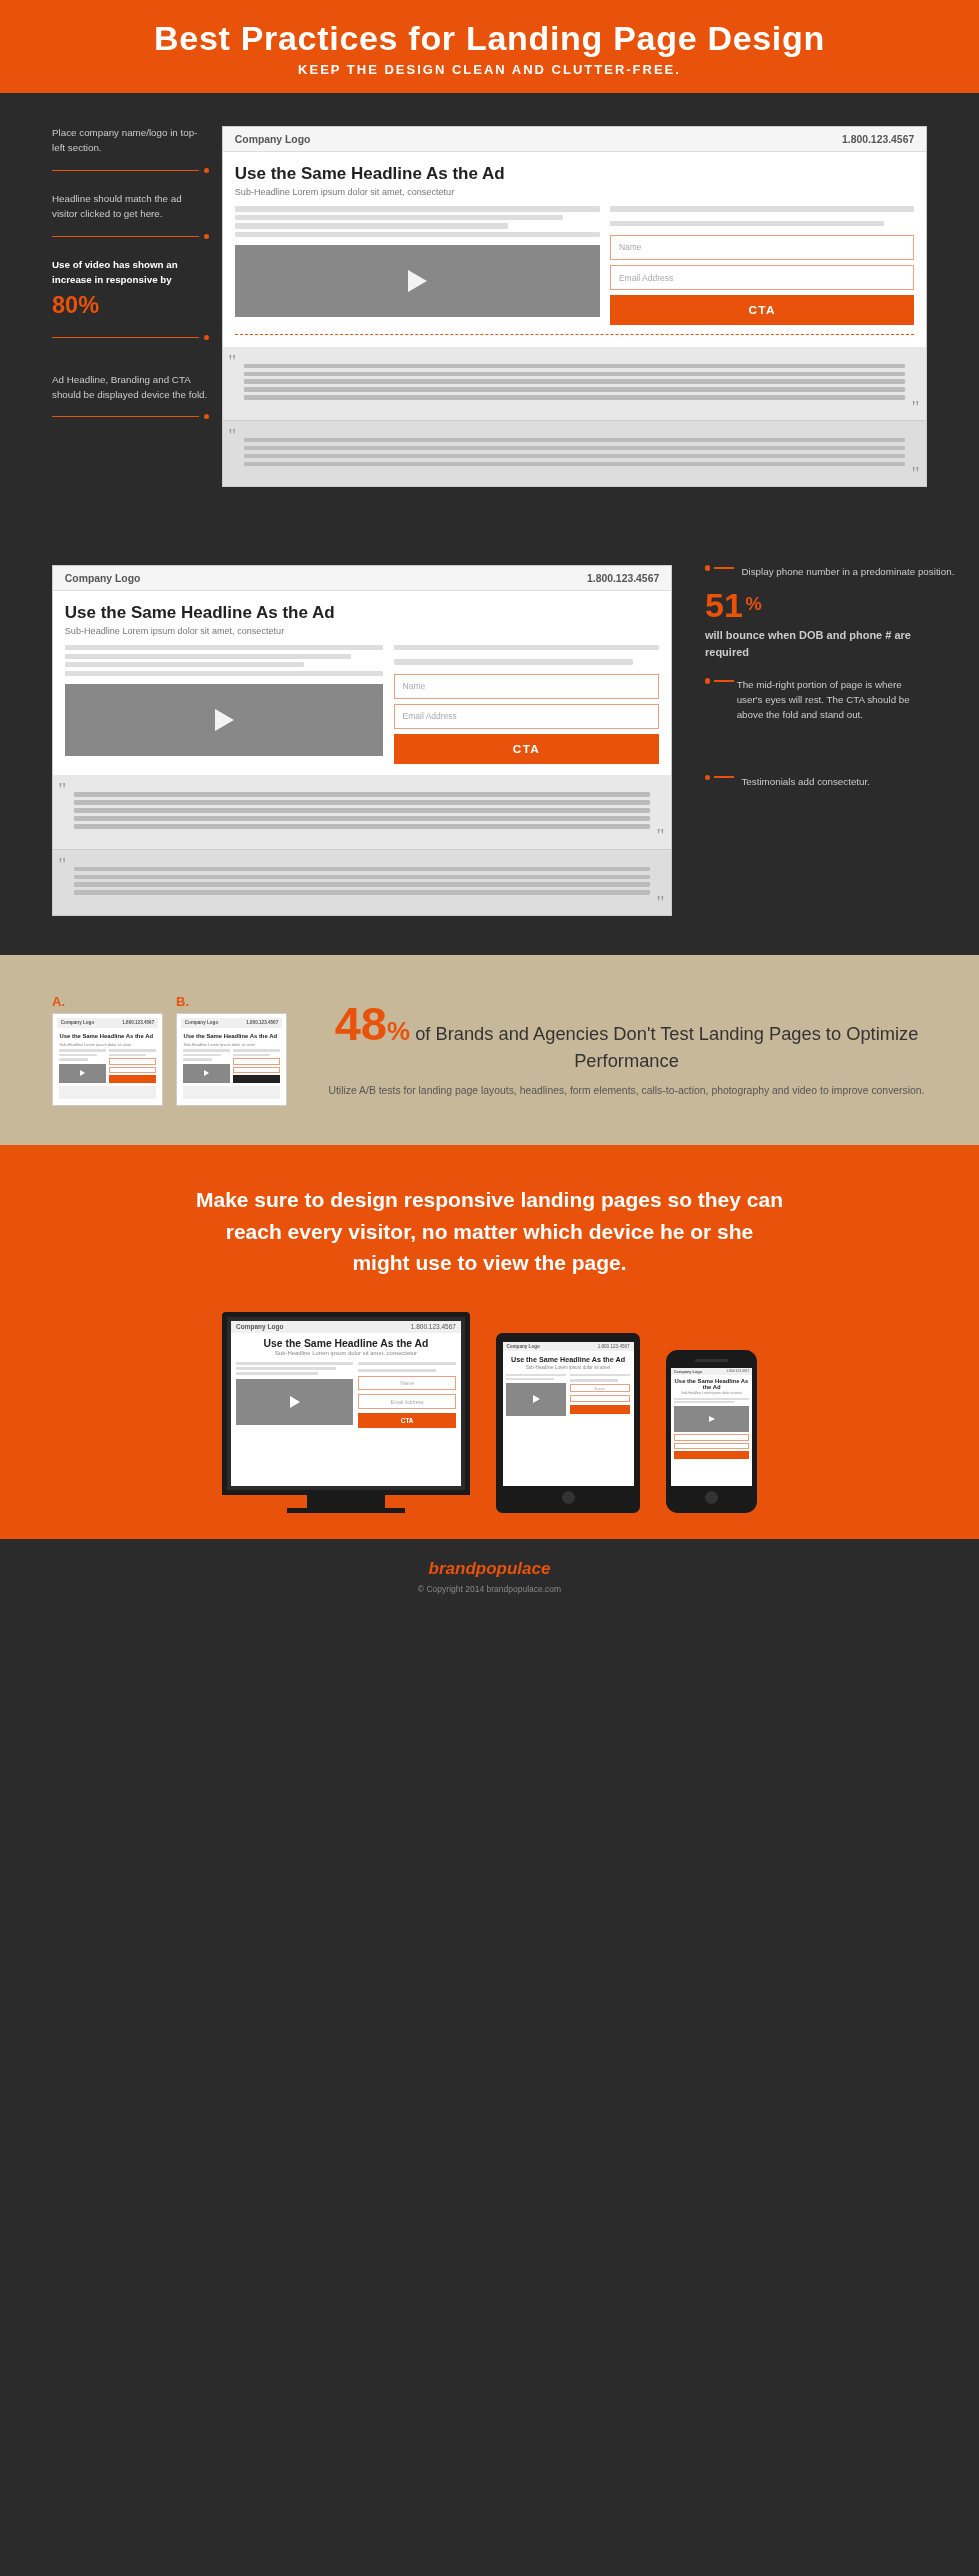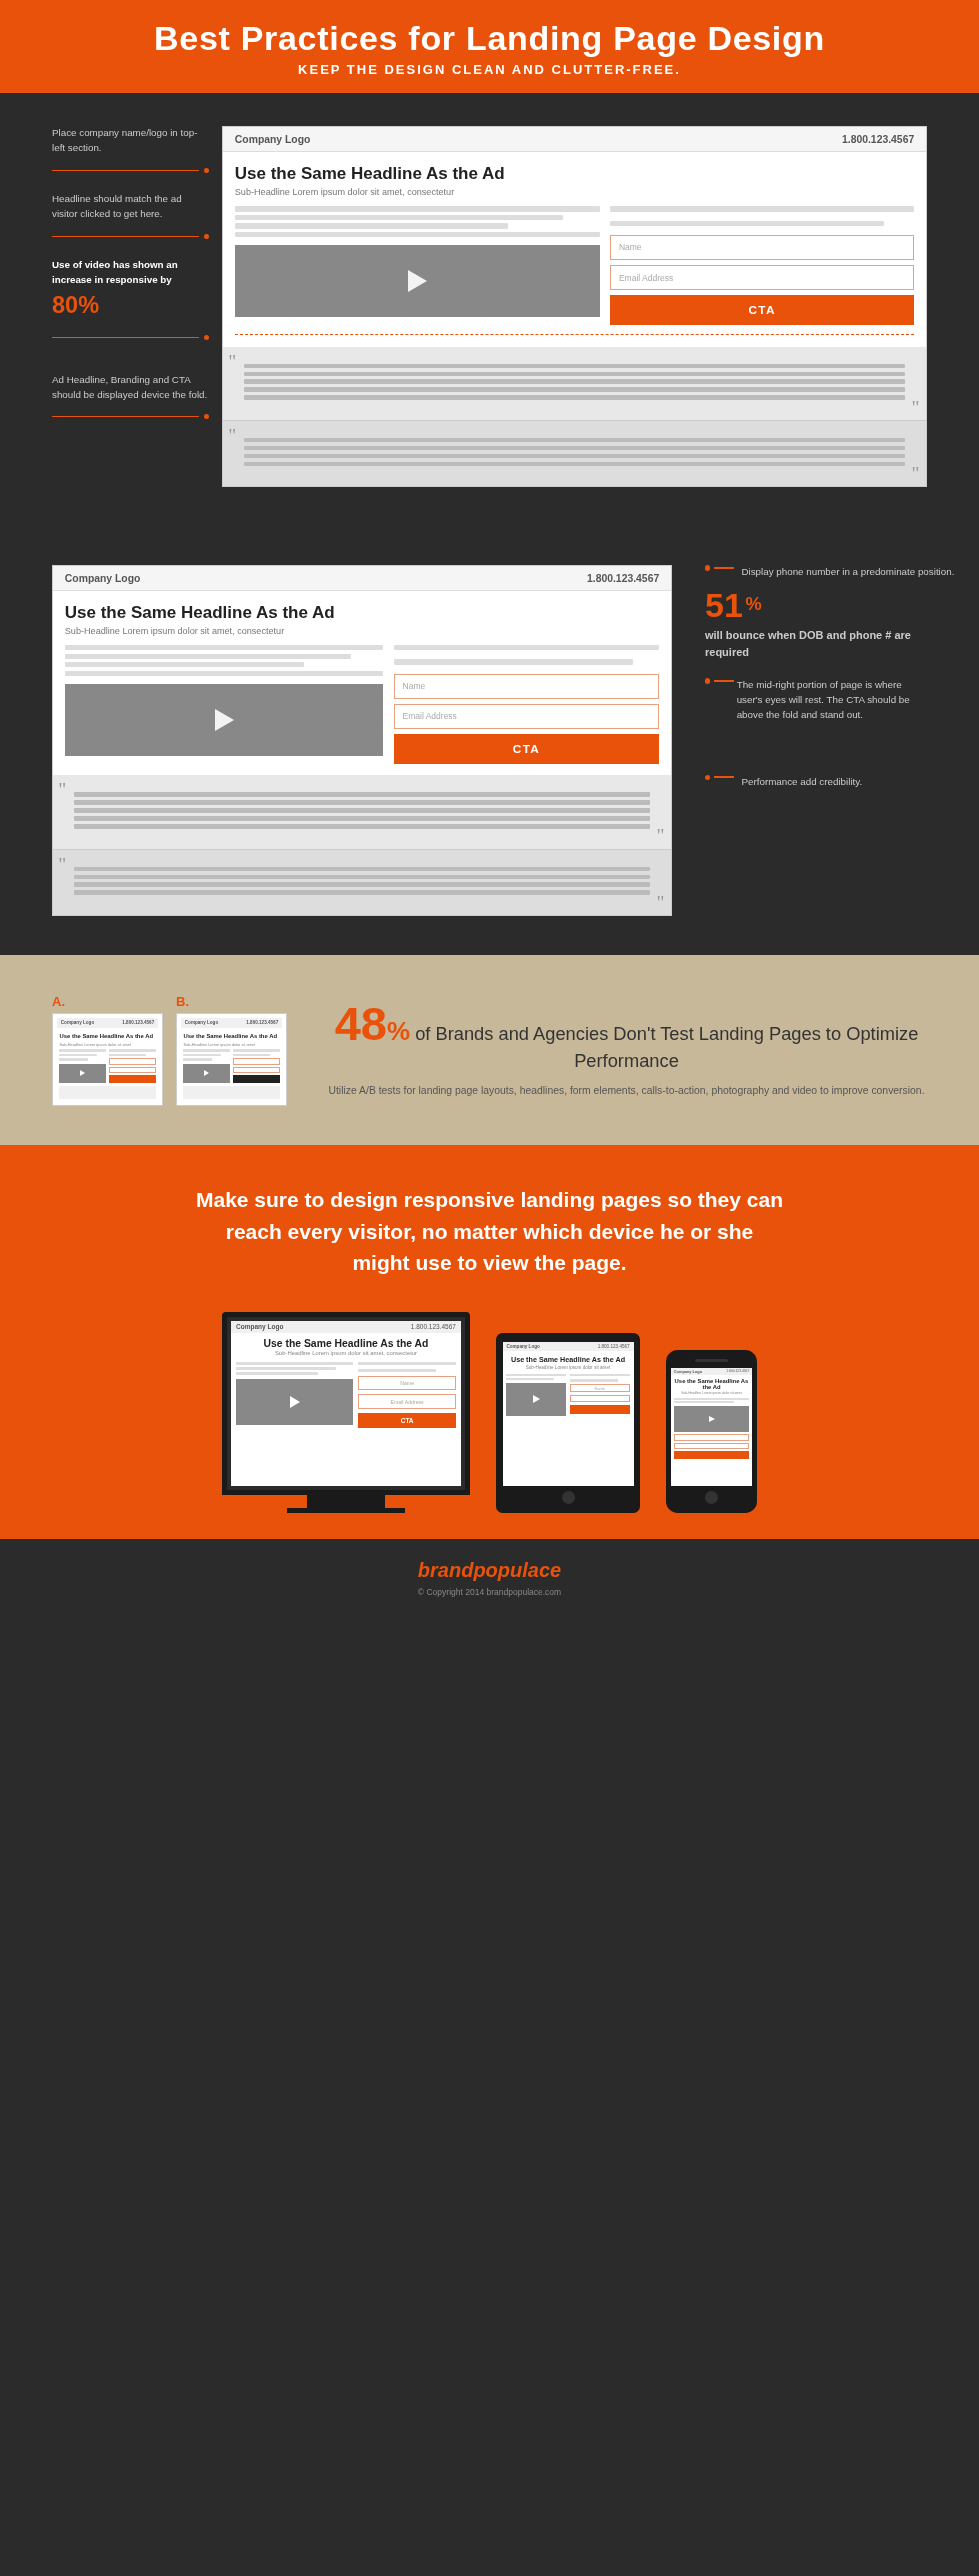--- a/index.html
+++ b/index.html
@@ -463,21 +463,21 @@
       margin: 5.2px auto 0;
     }
 
     
     .footer {
       background: #2b2b2b;
       text-align: center;
       padding: 19.6px 26px 13px;
     }
     .brand-logo {
-      font-size: 20px;
+      font-size: 17px;
       color: #fff;
       font-style: italic;
       margin-bottom: 5.2px;
     }
     .brand-logo span {
       color: #e8520a;
       font-weight: 900;
     }
     .copyright {
       color: #888;
@@ -726,21 +726,21 @@
         <div style="height:1.3px; width:19.6px; background:#e8520a;"></div>
       </div>
       <p style="color:#ccc; font-size:9.8px; line-height:1.5; margin:0;">The mid-right portion of page is where user's eyes will rest. The CTA should be above the fold and stand out.</p>
     </div>
 
     <div style="margin-top:52px; display:flex; align-items:flex-start; gap:7.8px;">
       <div style="display:flex; align-items:center; gap:3.9px; flex-shrink:0;">
         <div class="annotation-dot"></div>
         <div style="height:1.3px; width:19.6px; background:#e8520a;"></div>
       </div>
-      <p style="color:#ccc; font-size:9.8px; line-height:1.5; margin:0;">Performance add credibility.</p>
+      <p style="color:#ccc; font-size:9.8px; line-height:1.5; margin:0;">Testimonials add consectetur.</p>
     </div>
   </div>
 </div>
 
 <div class="section3">
   <div class="ab-cards">
 
     <div class="ab-card">
       <div class="ab-label">A.</div>
       <div class="ab-mockup">

